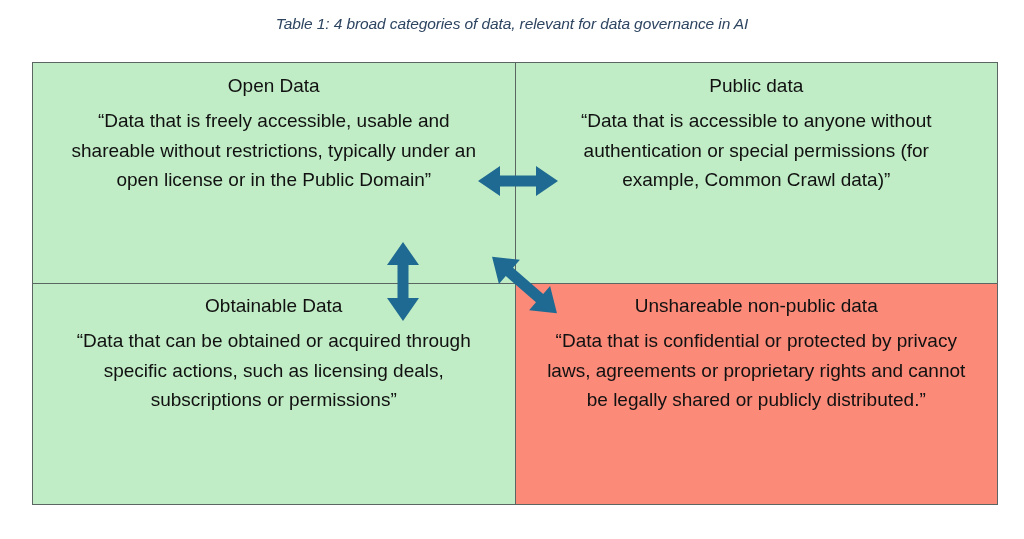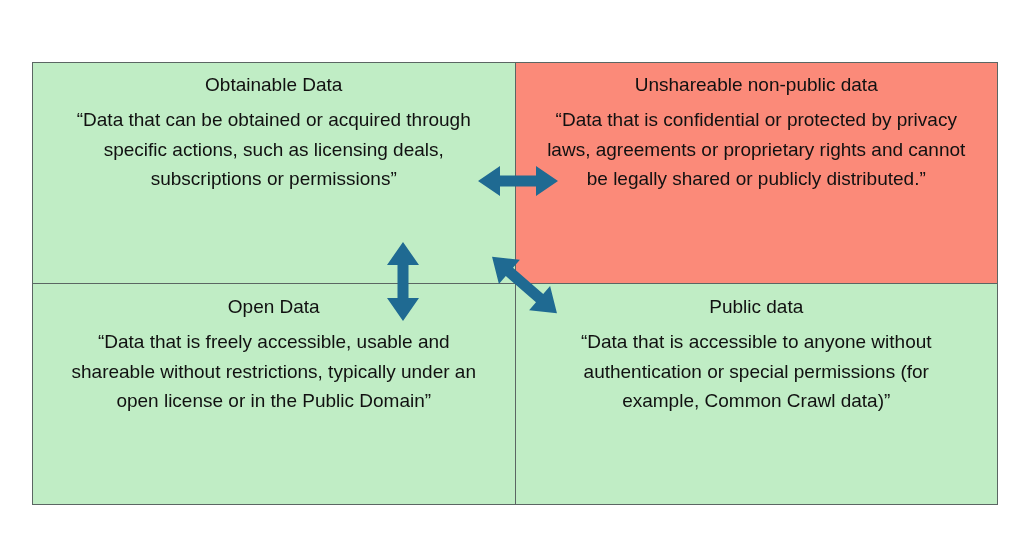--- a/index.html
+++ b/index.html
@@ -108,48 +108,49 @@
     width: 1024px;
     height: 539px;
     pointer-events: none;
   }
 </style>
 </head>
 <body>
 
 <div id="figure-root">
 
+  <div class="caption">Table 1: 4 broad categories of data, relevant for data governance in AI</div>
 
   <table class="matrix">
     <tbody>
+      <tr>
+        <td class="q-open">
+          <div class="cell-inner">
+            <span class="cell-title">Open Data</span>
+            <span class="cell-body">“Data that is freely accessible, usable and shareable without restrictions, typically under an open license or in the Public Domain”</span>
+          </div>
+        </td>
+        <td class="q-public">
+          <div class="cell-inner">
+            <span class="cell-title">Public data</span>
+            <span class="cell-body">“Data that is accessible to anyone without authentication or special permissions (for example, Common Crawl data)”</span>
+          </div>
+        </td>
+      </tr>
       <tr>
         <td class="q-obtain">
           <div class="cell-inner">
             <span class="cell-title">Obtainable Data</span>
             <span class="cell-body">“Data that can be obtained or acquired through specific actions, such as licensing deals, subscriptions or permissions”</span>
           </div>
         </td>
         <td class="danger q-unshare">
           <div class="cell-inner">
             <span class="cell-title">Unshareable non-public data</span>
             <span class="cell-body">“Data that is confidential or protected by privacy laws, agreements or proprietary rights and cannot be legally shared or publicly distributed.”</span>
-          </div>
-        </td>
-      </tr>
-      <tr>
-        <td class="q-open">
-          <div class="cell-inner">
-            <span class="cell-title">Open Data</span>
-            <span class="cell-body">“Data that is freely accessible, usable and shareable without restrictions, typically under an open license or in the Public Domain”</span>
-          </div>
-        </td>
-        <td class="q-public">
-          <div class="cell-inner">
-            <span class="cell-title">Public data</span>
-            <span class="cell-body">“Data that is accessible to anyone without authentication or special permissions (for example, Common Crawl data)”</span>
           </div>
         </td>
       </tr>
     </tbody>
   </table>
 
   <svg class="arrow-layer" viewBox="0 0 1024 539" width="1024" height="539">
 
     <g>
       <path d="M 478 181 L 500 166 L 500 175.5 L 536 175.5 L 536 166 L 558 181

